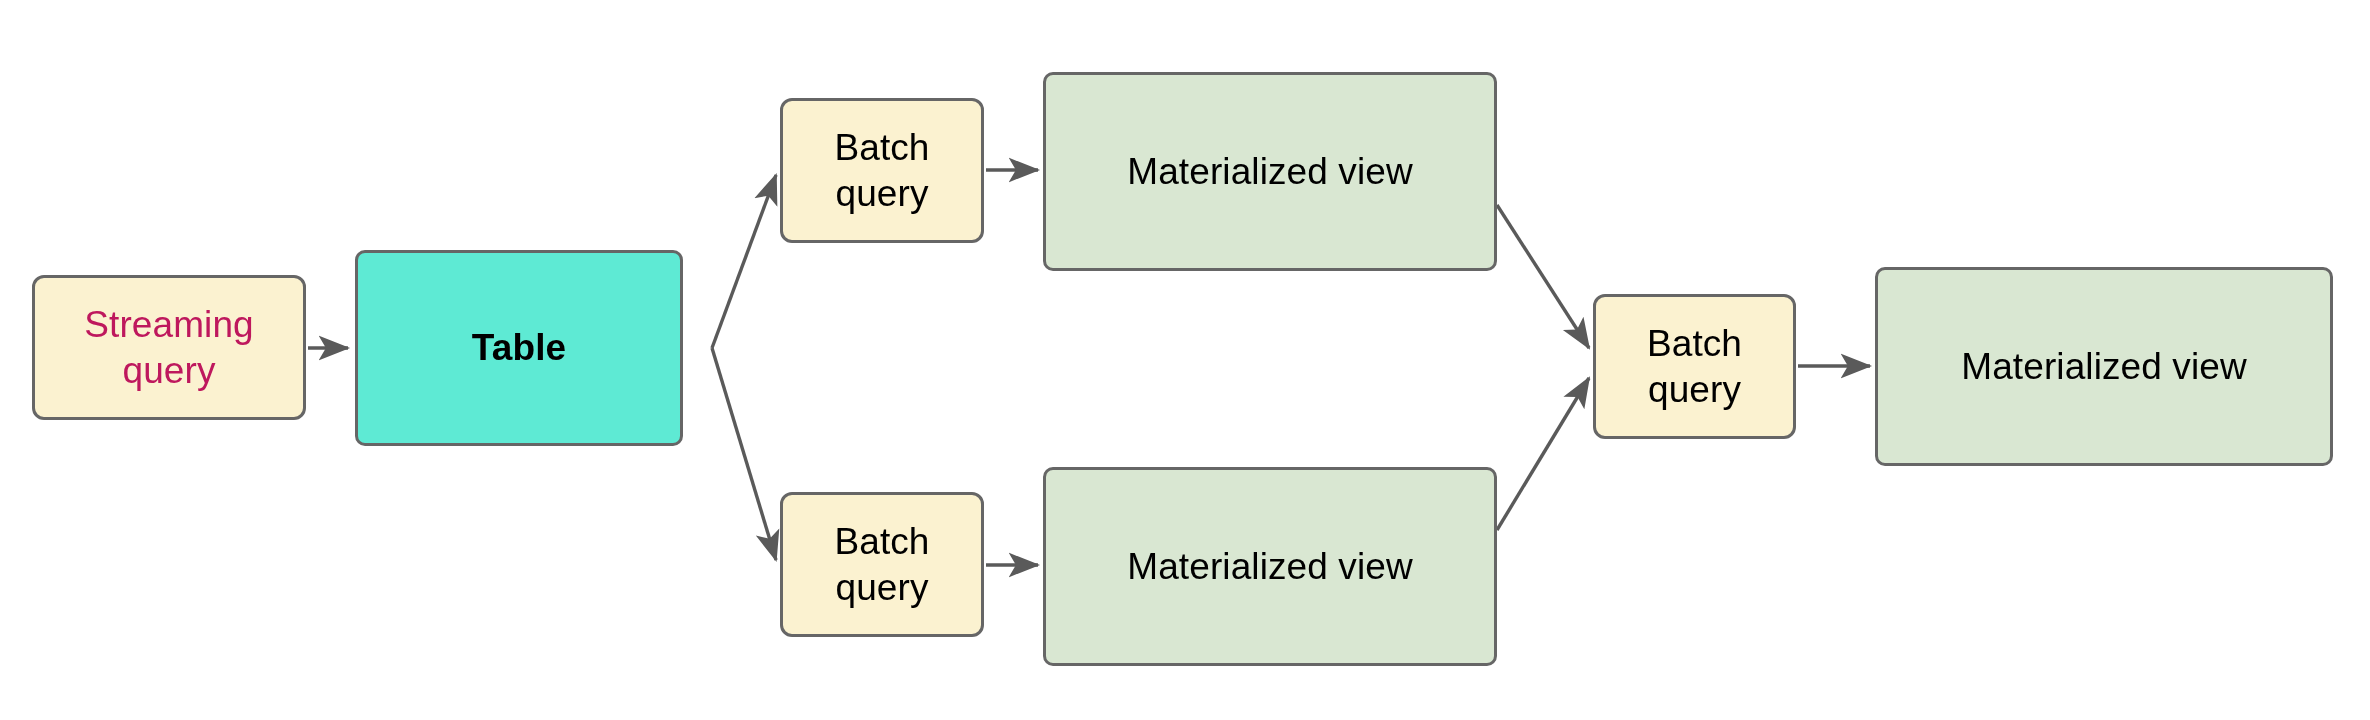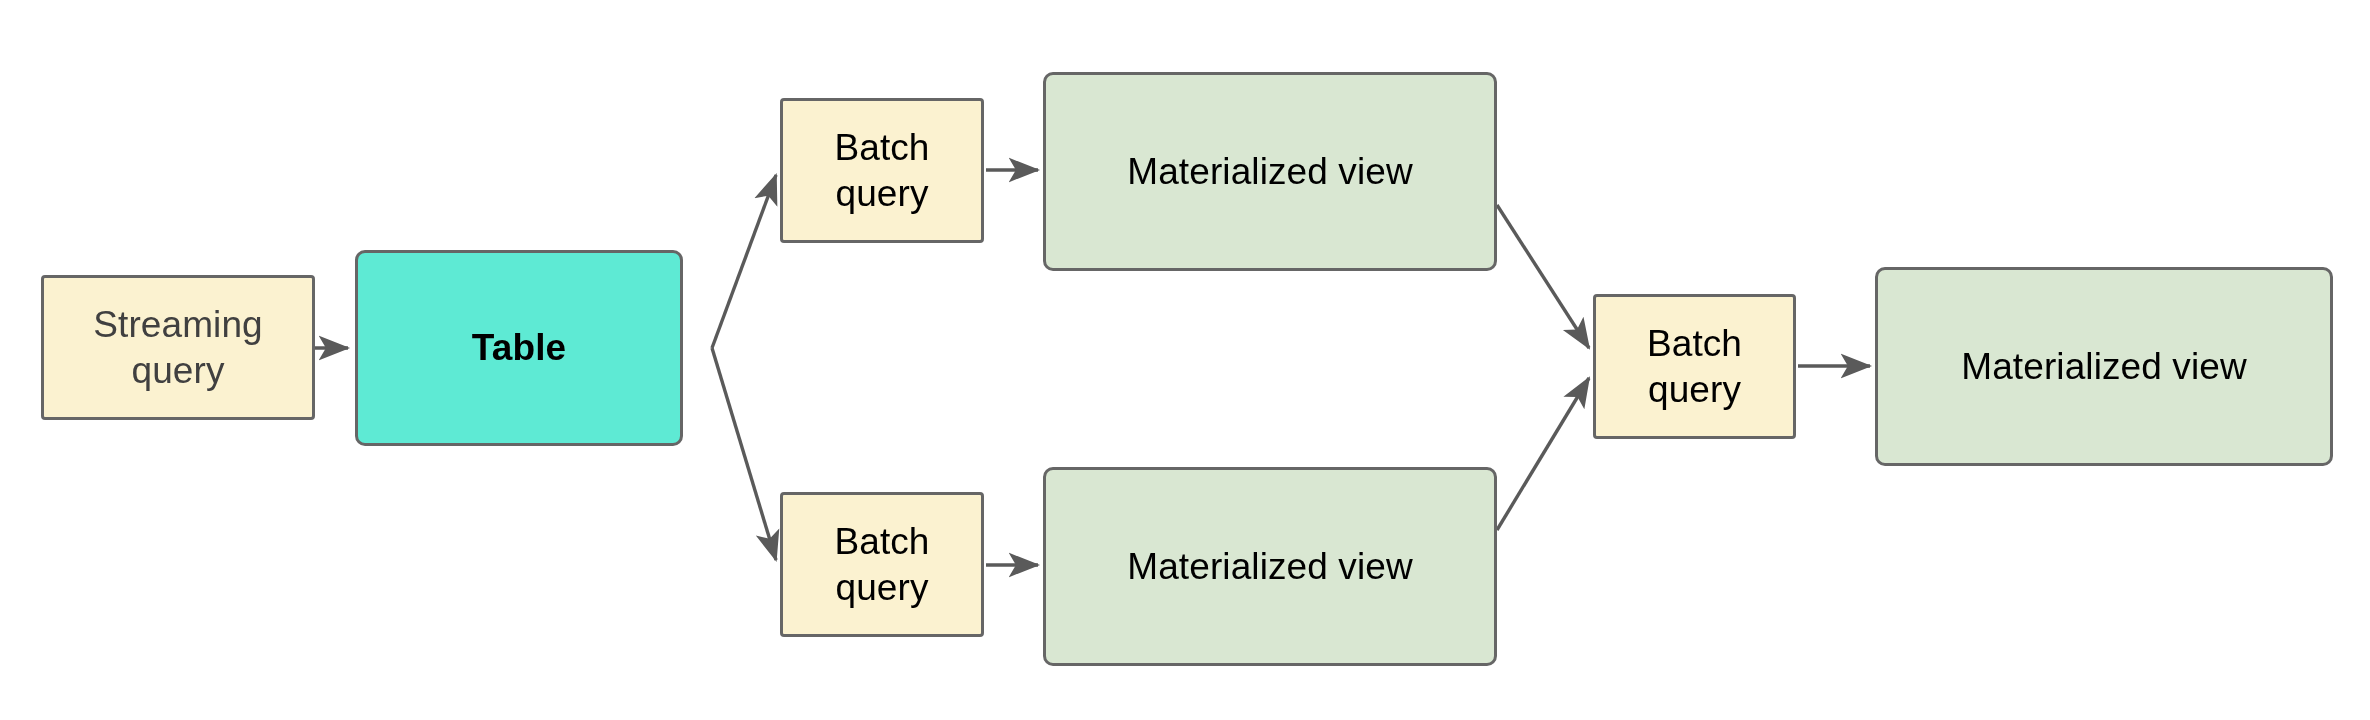--- a/index.html
+++ b/index.html
@@ -34,21 +34,21 @@
     text-align: center;
     color: #000000;
     font-size: 37px;
     line-height: 1.22;
     letter-spacing: 0.1px;
     border: 3px solid #666666;
     white-space: pre-line;
   }
   .node.process {
     background: #fbf2d0;
-    border-radius: 4px;
+    border-radius: 12px;
   }
   .node.store {
     background: #d9e7d2;
     border-radius: 10px;
   }
   .node-label {
     display: block;
     padding: 0 10px;
   }
 </style>
@@ -68,21 +68,21 @@
         <line x1="712" y1="348" x2="776" y2="175" stroke="#5a5a5a" stroke-width="3.4" marker-end="url(#arrowhead)"></line>
         <line x1="712" y1="348" x2="776" y2="560" stroke="#5a5a5a" stroke-width="3.4" marker-end="url(#arrowhead)"></line>
         <line x1="986" y1="170" x2="1038" y2="170" stroke="#5a5a5a" stroke-width="3.4" marker-end="url(#arrowhead)"></line>
         <line x1="986" y1="565" x2="1038" y2="565" stroke="#5a5a5a" stroke-width="3.4" marker-end="url(#arrowhead)"></line>
         <line x1="1497" y1="205" x2="1589" y2="348" stroke="#5a5a5a" stroke-width="3.4" marker-end="url(#arrowhead)"></line>
         <line x1="1497" y1="530" x2="1589" y2="378" stroke="#5a5a5a" stroke-width="3.4" marker-end="url(#arrowhead)"></line>
         <line x1="1798" y1="366" x2="1870" y2="366" stroke="#5a5a5a" stroke-width="3.4" marker-end="url(#arrowhead)"></line>
       </g>
   </svg>
 
-  <div class="node process" style="left: 32px; top: 275px; width: 274px; height: 145px; background: rgb(251, 242, 208); border-color: rgb(102, 102, 102); color: #404040; margin-left: 9px;">
+  <div class="node process" style="left: 32px; top: 275px; width: 274px; height: 145px; background: rgb(251, 242, 208); border-color: rgb(102, 102, 102); color: #be185d;">
     <span class="node-label">Streaming
 query</span>
   </div>
 
   <div class="node store" style="left: 355px; top: 250px; width: 328px; height: 196px; background: #5eead4; border-color: rgb(102, 102, 102); color: rgb(0, 0, 0); font-weight: bold;">
     <span class="node-label">Table</span>
   </div>
 
   <div class="node process" style="left: 780px; top: 98px; width: 204px; height: 145px; background: rgb(251, 242, 208); border-color: rgb(102, 102, 102); color: rgb(0, 0, 0);">
     <span class="node-label">Batch

